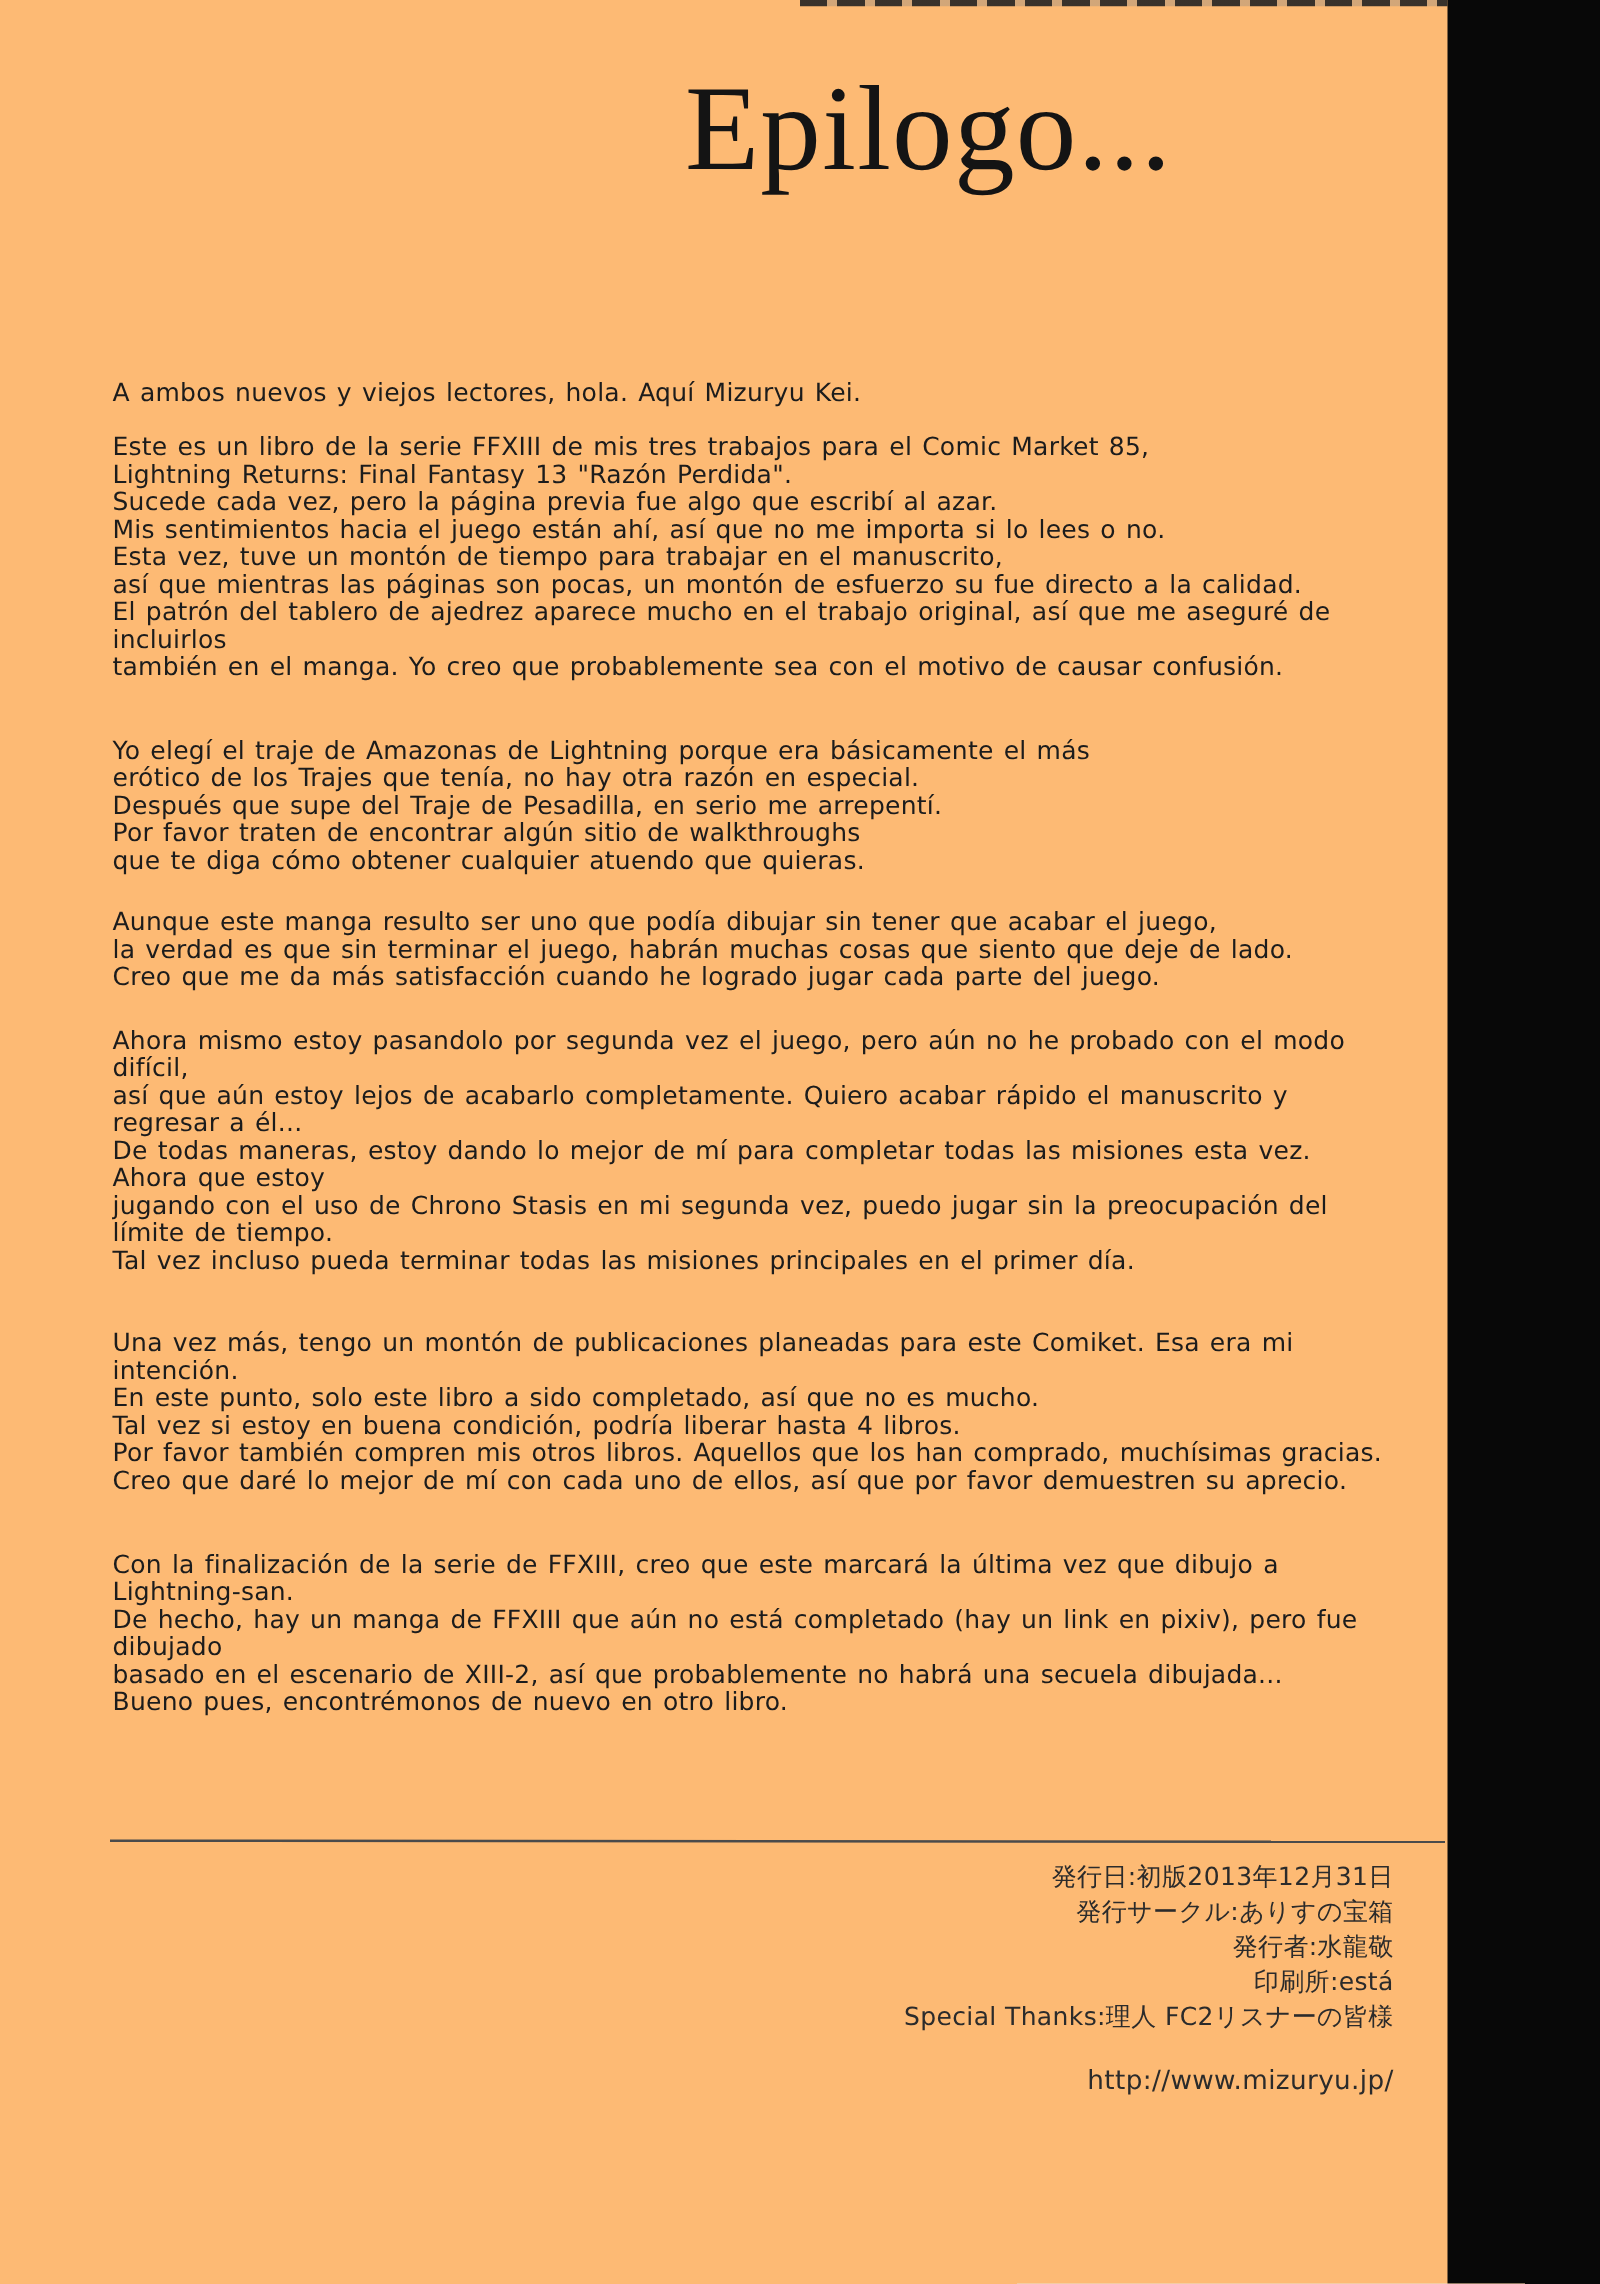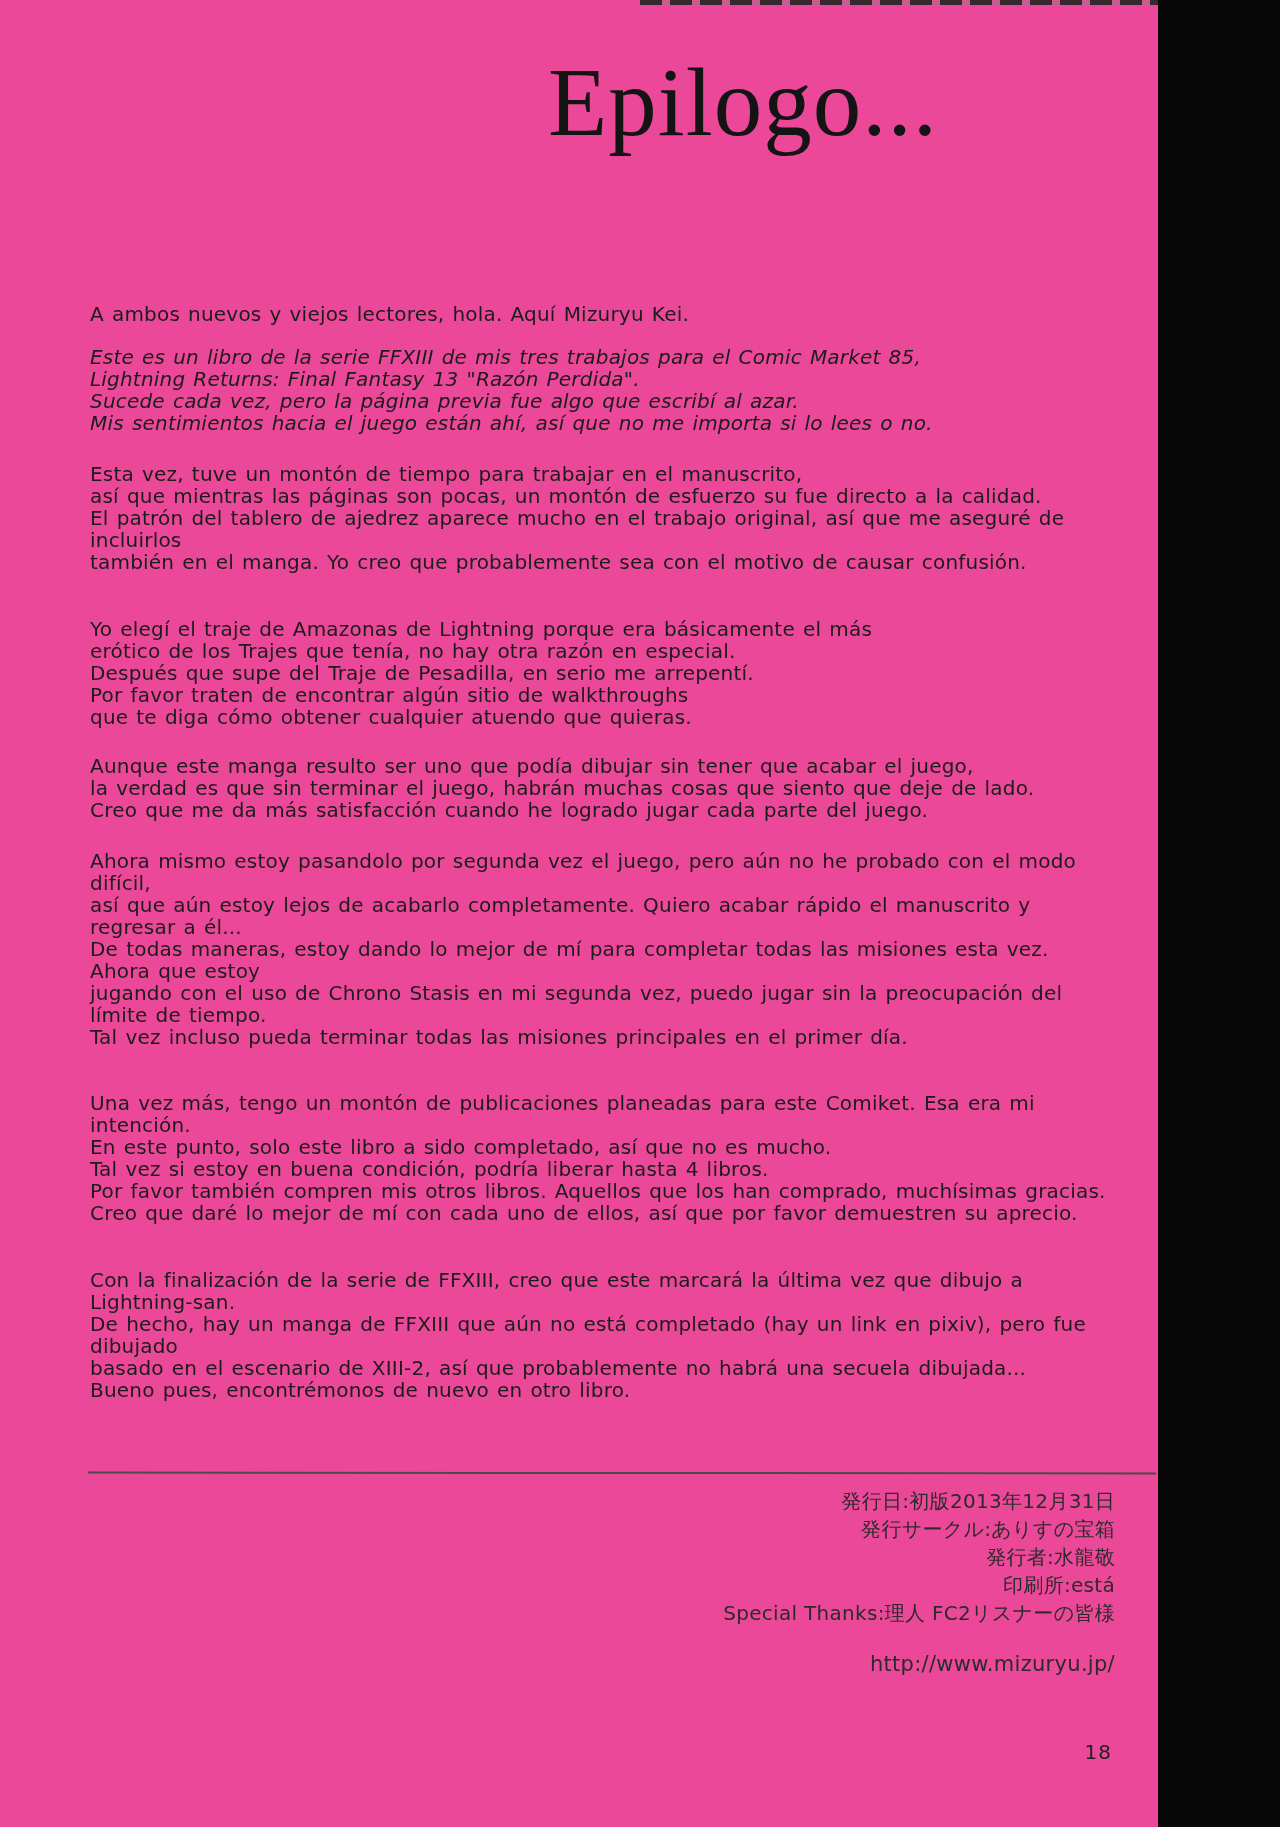--- a/index.html
+++ b/index.html
@@ -1,19 +1,19 @@
 <!DOCTYPE html>
 <html><head>
 <meta charset="utf-8">
 <style>
   html,body{margin:0;padding:0;background:#e8e8e8;}
   .page{
     position:relative;
     width:1280px;height:1827px;
-    background:#ec4899;
+    background:#fdba74;
     overflow:hidden;
     font-family:"DejaVu Sans",sans-serif;
     color:#1f1f1f;
   }
   
   .scan-strip{
     position:absolute;top:0;left:640px;width:518px;height:5px;
     background:repeating-linear-gradient(90deg,
       rgba(35,35,35,.9) 0 22px,
       rgba(130,130,130,.35) 22px 30px);
@@ -33,21 +33,21 @@
   }
   .body-text{
     position:absolute;top:303px;left:90px;width:1025px;
     text-align:left;
     font-size:20px;line-height:22px;
     letter-spacing:.2px;word-spacing:1.5px;
     color:#1c1c1c;
   }
   .para{white-space:pre-line;}
   .para:nth-child(1){margin-bottom:21px;}
-  .para:nth-child(2){margin-bottom:29px;font-style:italic;}
+  .para:nth-child(2){}
   .para:nth-child(3){margin-bottom:45px;}
   .para:nth-child(4){margin-bottom:27px;}
   .para:nth-child(5){margin-bottom:29px;}
   .para:nth-child(6){margin-bottom:44px;}
   .para:nth-child(7){margin-bottom:45px;}
   .para:nth-child(8){}
   .para:nth-child(9){margin-bottom:28px;}
   .divider{
     position:absolute;top:1472px;left:88px;width:1068px;height:2px;
     background:#4b4b4b;border:none;
@@ -121,15 +121,14 @@
   <div class="colophon">
       <div class="colophon-line">発行日:初版2013年12月31日</div>
       <div class="colophon-line">発行サークル:ありすの宝箱</div>
       <div class="colophon-line">発行者:水龍敬</div>
       <div class="colophon-line">印刷所:está</div>
       <div class="colophon-line">Special Thanks:理人 FC2リスナーの皆様</div>
     </div>
 
   <div class="site-url">http://www.mizuryu.jp/</div>
 
-  <div class="page-number">18</div>
 
 </div>
 
 </body></html>

